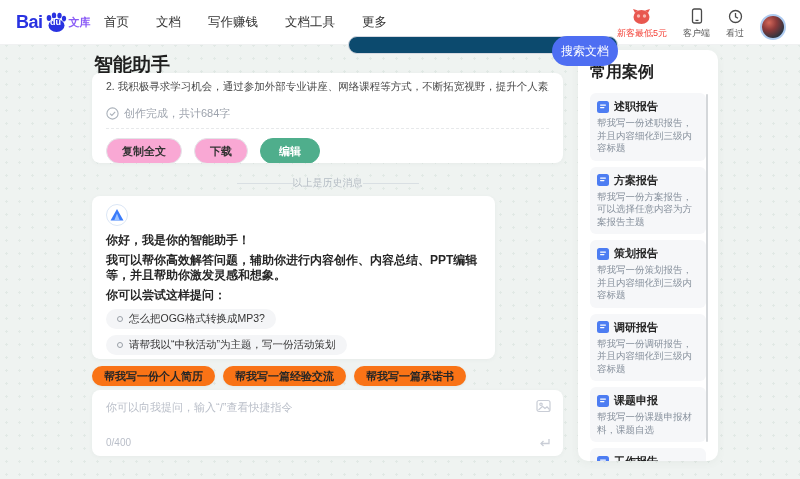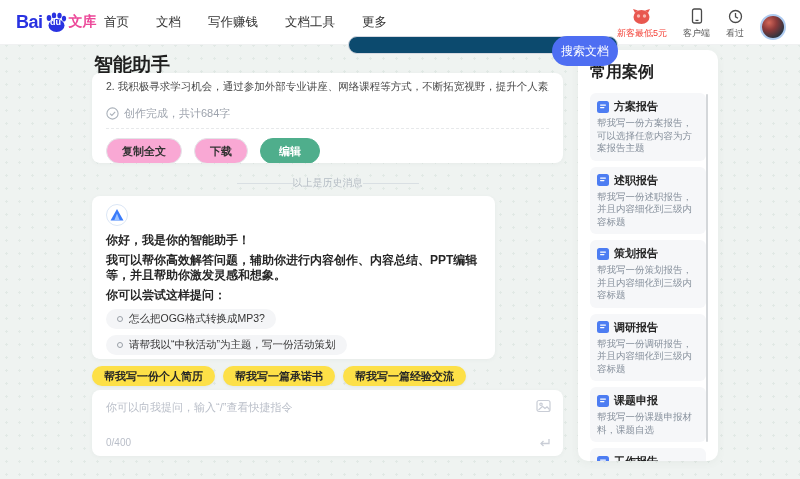--- a/index.html
+++ b/index.html
@@ -11,21 +11,21 @@
     background-size:13px 13px;
     color:#262626; overflow:hidden; position:relative;
   }
   
   .header{position:absolute;left:0;top:0;width:800px;height:45px;background:#fff;border-bottom:1px solid #f0f1f2;z-index:5;}
   .logo{position:absolute;left:16px;top:10px;display:flex;align-items:center;cursor:pointer;}
   .logo-bai{font-size:18px;font-weight:bold;color:#2932e1;letter-spacing:-0.5px;}
   .logo-paw{position:relative;width:24px;height:24px;margin:0 1px;}
   .logo-paw svg{display:block;}
   .logo-du{position:absolute;left:50%;top:12px;transform:translate(-50%,-50%);font-size:9px;font-weight:bold;color:#fff;}
-  .logo-wenku{font-size:14px;font-weight:bold;color:#ec4899;}
+  .logo-wenku{font-size:11px;font-weight:bold;color:#8b5cf6;}
   .nav{position:absolute;left:104px;top:0;height:45px;display:flex;align-items:center;gap:27px;}
   .nav-item{font-size:12.5px;color:#333;cursor:pointer;white-space:nowrap;}
   .search{position:absolute;left:348px;top:8px;width:270px;height:18px;border:1px solid #d5d8e0;border-radius:15px;background:#0c4a6e;display:flex;margin-top:28px;}
   .search input{flex:1;border:none;outline:none;background:transparent;padding:0 12px;font-size:12px;color:#333;border-radius:15px 0 0 15px;}
   .search-btn{width:66px;height:30px;margin:-1px -1px 0 0;border:none;border-radius:15px;background:#4e6ef2;color:#fff;font-size:12px;cursor:pointer;white-space:nowrap;}
   .hright{position:absolute;right:14px;top:4px;display:flex;align-items:flex-end;gap:16px;}
   .hitem{display:flex;flex-direction:column;align-items:center;width:auto;cursor:pointer;padding-top:3px;}
   .hitem .hicon{height:18px;display:flex;align-items:center;justify-content:center;}
   .hlabel{font-size:9px;color:#555;margin-top:2px;white-space:nowrap;}
   .hlabel.red{color:#f33c32;}
@@ -43,21 +43,21 @@
   .history-divider .line{width:56px;height:1px;background:#d9dfe3;}
   .history-divider .dtext{font-size:10px;color:#b4bcc4;white-space:nowrap;}
   .assistant-card{left:92px;top:196px;width:403px;height:163px;padding:8px 14px;overflow:hidden;}
   .bot-avatar{width:22px;height:22px;border-radius:50%;border:1px solid #dbe6f5;background:#fff;display:flex;align-items:center;justify-content:center;}
   .msg-line{font-size:12px;font-weight:bold;color:#262626;line-height:15px;margin-top:5px;}
   .msg-line.first{margin-top:7px;}
   .sugg-chip{display:inline-flex;align-items:center;gap:6px;height:20px;padding:0 11px;background:#f4f5f7;border-radius:11px;font-size:10.5px;color:#333;margin-top:6px;cursor:pointer;width:fit-content;}
   .sugg-wrap{display:flex;flex-direction:column;align-items:flex-start;}
   .bullet{width:6px;height:6px;border:1px solid #9aa0a8;border-radius:50%;flex:none;}
   .quick-tabs{position:absolute;left:92px;top:366px;display:flex;gap:8px;}
-  .tab-chip{height:20px;padding:0 12px;display:flex;align-items:center;background:#fde047;border-radius:11px;font-size:11px;font-weight:bold;color:#262626;cursor:pointer;box-shadow:0 1px 3px rgba(80,100,90,0.08);white-space:nowrap;}
+  .tab-chip{height:20px;padding:0 12px;display:flex;align-items:center;background:#f97316;border-radius:11px;font-size:11px;font-weight:bold;color:#262626;cursor:pointer;box-shadow:0 1px 3px rgba(80,100,90,0.08);white-space:nowrap;}
   .input-card{left:92px;top:390px;width:471px;height:66px;padding:10px 14px;}
   .input-card textarea{width:420px;height:30px;border:none;outline:none;resize:none;font-family:inherit;font-size:11px;color:#333;background:transparent;}
   .input-card textarea::placeholder{color:#b9bec8;}
   .img-icon{position:absolute;right:12px;top:9px;cursor:pointer;}
   .counter{position:absolute;left:14px;bottom:8px;font-size:10px;color:#b9bec8;}
   .enter-icon{position:absolute;right:12px;bottom:7px;cursor:pointer;}
   
   .sidebar{position:absolute;left:578px;top:50px;width:140px;height:411px;background:#fff;border-radius:10px;box-shadow:0 2px 8px rgba(80,100,90,0.06);padding:12px 12px 10px;overflow:hidden;}
   .sidebar-title{font-size:16px;font-weight:bold;color:#1f1f1f;}
   .case-list{margin-top:10px;display:flex;flex-direction:column;gap:6px;}
@@ -174,22 +174,22 @@
     <div class="sugg-chip">
       <span class="bullet"></span>
       <span>请帮我以“中秋活动”为主题，写一份活动策划</span>
     </div>
 
   </div>
 </div>
 
 <div class="quick-tabs">
   <div class="tab-chip">帮我写一份个人简历</div>
+  <div class="tab-chip">帮我写一篇经验交流</div>
   <div class="tab-chip">帮我写一篇承诺书</div>
-  <div class="tab-chip">帮我写一篇经验交流</div>
 </div>
 
 <div class="card input-card">
   <textarea placeholder="你可以向我提问，输入“/”查看快捷指令" style=""></textarea>
   <span class="img-icon">
     <svg width="15" height="14" viewBox="0 0 15 14" fill="none" stroke="#c9cdd6" stroke-width="1.2">
       <rect x="1" y="1.5" width="13" height="11" rx="2"></rect>
         <circle cx="5" cy="5.3" r="1.2"></circle>
       <path d="M2.5 11 L6.5 7.2 L9 9.5 L11 7.8 L13.5 10.5"></path>
     </svg>
@@ -207,44 +207,44 @@
   <div class="sidebar-title">常用案例</div>
   <div class="case-list">
 
     <div class="case-item">
       <div class="case-head">
         <svg width="12" height="12" viewBox="0 0 12 12">
             <rect width="12" height="12" rx="2.5" fill="#4d7df2"></rect>
             <rect x="3" y="3.5" width="6" height="1.2" rx="0.6" fill="#fff"></rect>
             <rect x="3" y="6" width="4.5" height="1.2" rx="0.6" fill="#fff"></rect>
           </svg>
+        <span class="case-title">述职报告</span>
+      </div>
+      <div class="case-desc">帮我写一份述职报告，并且内容细化到三级内容标题</div>
+    </div>
+
+    <div class="case-item">
+      <div class="case-head">
+        <svg width="12" height="12" viewBox="0 0 12 12">
+            <rect width="12" height="12" rx="2.5" fill="#4d7df2"></rect>
+            <rect x="3" y="3.5" width="6" height="1.2" rx="0.6" fill="#fff"></rect>
+            <rect x="3" y="6" width="4.5" height="1.2" rx="0.6" fill="#fff"></rect>
+          </svg>
         <span class="case-title">方案报告</span>
       </div>
       <div class="case-desc">帮我写一份方案报告，可以选择任意内容为方案报告主题</div>
     </div>
 
     <div class="case-item">
       <div class="case-head">
         <svg width="12" height="12" viewBox="0 0 12 12">
             <rect width="12" height="12" rx="2.5" fill="#4d7df2"></rect>
             <rect x="3" y="3.5" width="6" height="1.2" rx="0.6" fill="#fff"></rect>
             <rect x="3" y="6" width="4.5" height="1.2" rx="0.6" fill="#fff"></rect>
           </svg>
-        <span class="case-title">述职报告</span>
-      </div>
-      <div class="case-desc">帮我写一份述职报告，并且内容细化到三级内容标题</div>
-    </div>
-
-    <div class="case-item">
-      <div class="case-head">
-        <svg width="12" height="12" viewBox="0 0 12 12">
-            <rect width="12" height="12" rx="2.5" fill="#4d7df2"></rect>
-            <rect x="3" y="3.5" width="6" height="1.2" rx="0.6" fill="#fff"></rect>
-            <rect x="3" y="6" width="4.5" height="1.2" rx="0.6" fill="#fff"></rect>
-          </svg>
         <span class="case-title">策划报告</span>
       </div>
       <div class="case-desc">帮我写一份策划报告，并且内容细化到三级内容标题</div>
     </div>
 
     <div class="case-item">
       <div class="case-head">
         <svg width="12" height="12" viewBox="0 0 12 12">
             <rect width="12" height="12" rx="2.5" fill="#4d7df2"></rect>
             <rect x="3" y="3.5" width="6" height="1.2" rx="0.6" fill="#fff"></rect>

